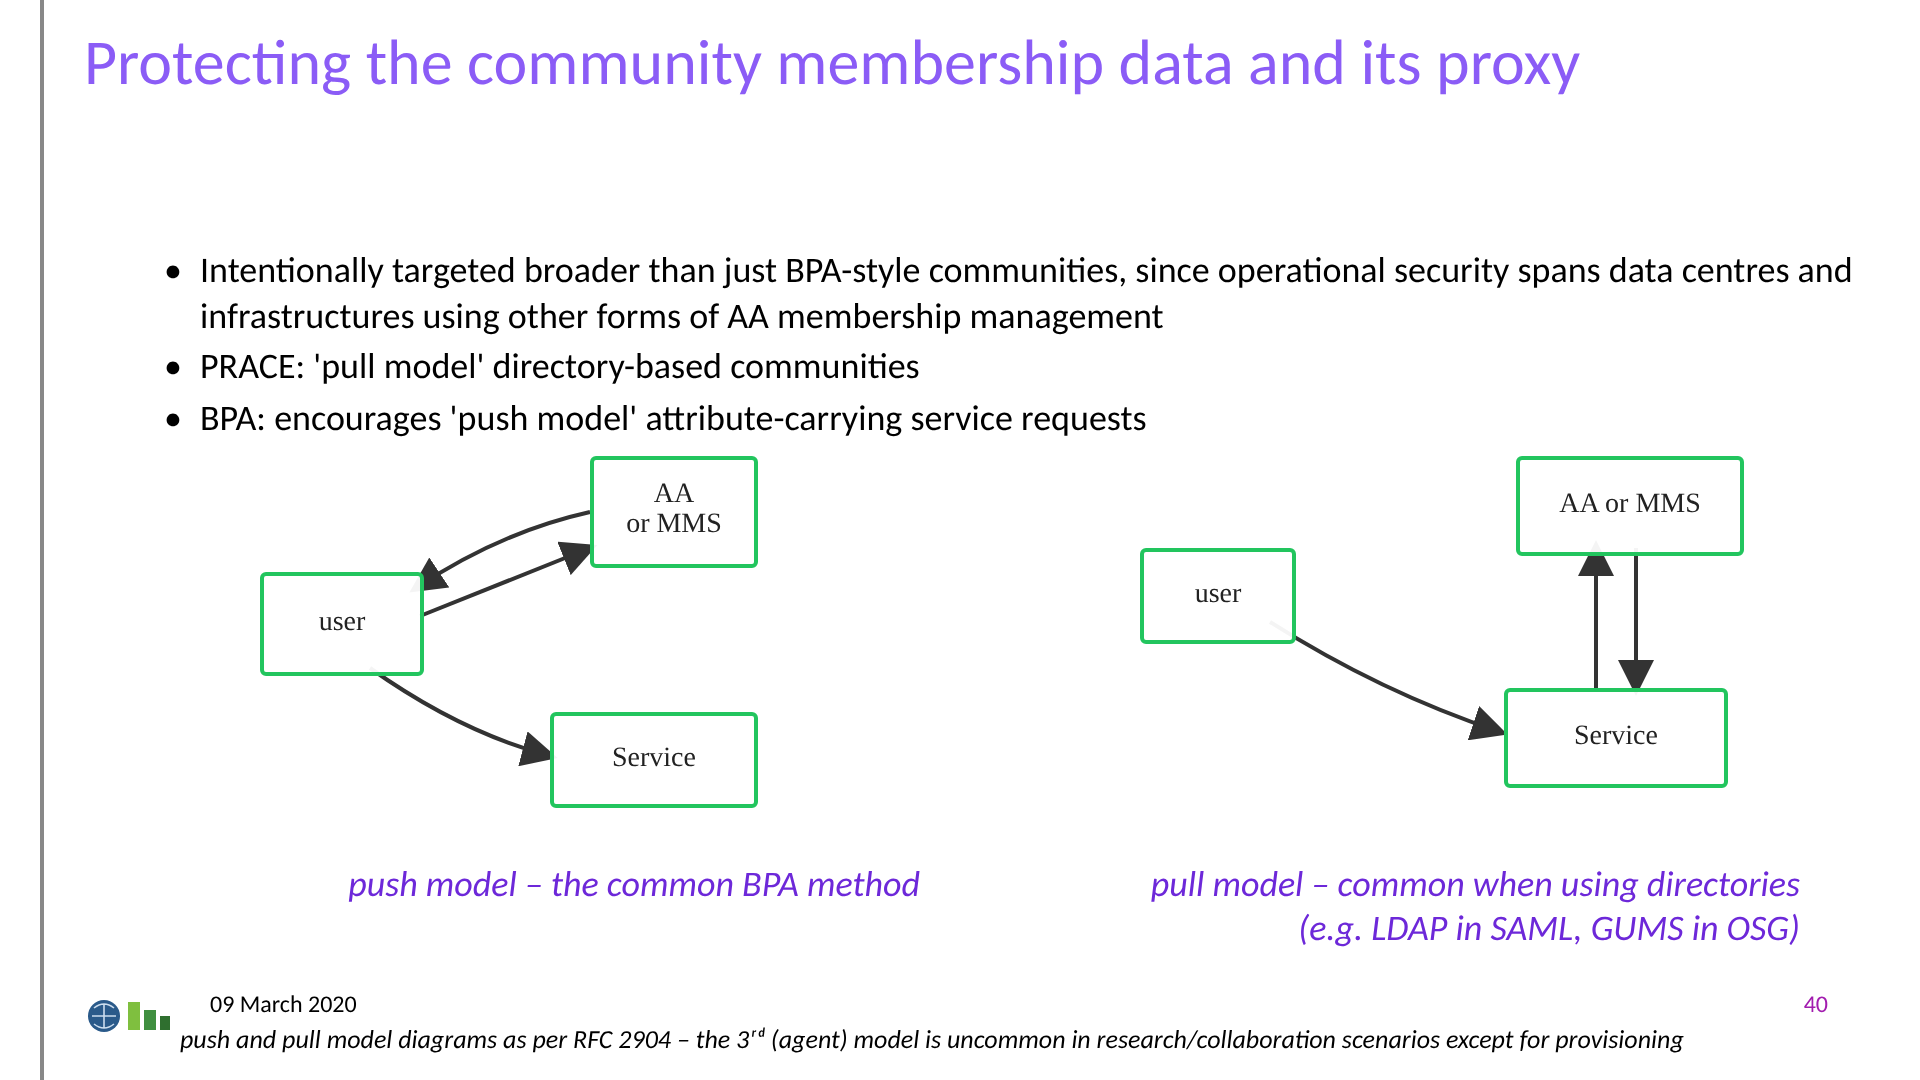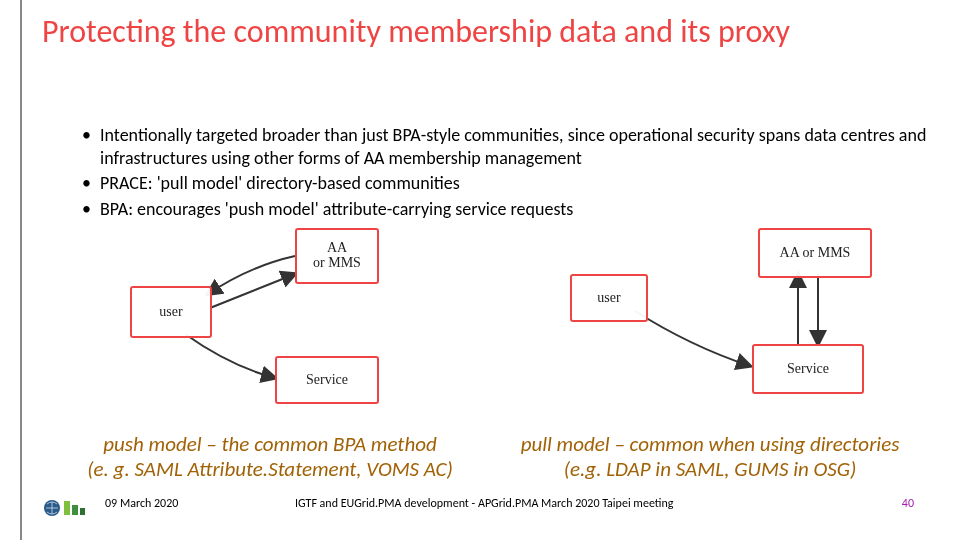--- a/index.html
+++ b/index.html
@@ -1,25 +1,25 @@
 <!DOCTYPE html>
 <html><head>
 <meta charset="utf-8">
 <style>
   html,body{margin:0;padding:0;width:960px;height:540px;background:#fff;font-family:"Calibri","Segoe UI",Arial,sans-serif;color:#222;overflow:hidden;position:relative}
   .vbar{position:absolute;left:20px;top:0;width:1.5px;height:540px;background:#888}
-  .title{position:absolute;left:42px;top:14px;width:880px;font-size:32px;line-height:1.1;color:#ef4444}
+  .title{position:absolute;left:42px;top:14px;width:880px;font-size:32px;line-height:1.1;color:#8b5cf6}
   .bullets{position:absolute;left:42px;top:106px;width:900px;font-size:18px;line-height:1.25;color:#000}
   .bullets li{margin-bottom:3px;list-style:none;position:relative;padding-left:18px}
   .bullets li:before{content:"•";position:absolute;left:0;top:0}
   .diagrams{position:absolute;left:40px;top:216px;width:900px;height:200px}
   .sketch{position:absolute}
-  .box{position:absolute;border:2px solid #ef4444;border-radius:3px;background:rgba(255,255,255,0.95);font-family:"Comic Sans MS","Segoe Script",cursive;font-size:14px;text-align:center;display:flex;align-items:center;justify-content:center;line-height:1.05}
+  .box{position:absolute;border:2px solid #22c55e;border-radius:3px;background:rgba(255,255,255,0.95);font-family:"Comic Sans MS","Segoe Script",cursive;font-size:14px;text-align:center;display:flex;align-items:center;justify-content:center;line-height:1.05}
   svg.arrows{position:absolute;left:0;top:0;overflow:visible}
-  .caption{position:absolute;width:380px;text-align:center;font-style:italic;font-size:21px;color:#a16207;line-height:1.2}
+  .caption{position:absolute;width:380px;text-align:right;font-style:italic;font-size:18px;color:#6d28d9;line-height:1.2}
   .footer{position:absolute;left:0;bottom:0;width:944px;height:48px}
   .ico{position:absolute;left:42px;bottom:22px}
   .ico svg{display:block}
   .fdate{position:absolute;left:105px;bottom:30px;font-size:12px;color:#000}
   .fcenter{position:absolute;left:295px;bottom:30px;font-size:12px;color:#000}
   .fnum{position:absolute;right:30px;bottom:30px;font-size:12px;color:#a21caf}
   .fnote{position:absolute;left:90px;bottom:12px;font-size:13px;font-style:italic;color:#000}
 </style>
 </head>
 <body>
@@ -67,33 +67,32 @@
     </svg>
     <div class="box" style="left:30px;top:58px;width:74px;height:44px">user</div>
     <div class="box" style="left:218px;top:12px;width:110px;height:46px">AA or MMS</div>
     <div class="box" style="left:212px;top:128px;width:108px;height:46px">Service</div>
   </div>
 
 </div>
 
 <div class="caption" style="left:80px;top:432px">
   <span>push model – the common BPA method</span><br>
-  <span>(e. g. SAML Attribute.Statement, VOMS AC)</span>
 </div>
 <div class="caption" style="left:520px;top:432px">
   <span>pull model – common when using directories</span><br>
   <span>(e.g. LDAP in SAML, GUMS in OSG)</span>
 </div>
 
 <div class="footer">
   <div class="ico">
     <svg width="44" height="20">
       <circle cx="10" cy="10" r="8" fill="#2a5a8a"></circle>
       <path d="M4,10 h12 M10,4 v12 M5,6 Q10,2 15,6 M5,14 Q10,18 15,14" stroke="#cde" stroke-width="0.8" fill="none"></path>
       <rect x="22" y="3" width="6" height="14" fill="#7fbf3f"></rect>
       <rect x="30" y="7" width="6" height="10" fill="#3f8f3f"></rect>
       <rect x="38" y="10" width="5" height="7" fill="#2f6f2f"></rect>
     </svg>
   </div>
   <div class="fdate">09 March 2020</div>
-  <div class="fcenter">IGTF and EUGrid.PMA development - APGrid.PMA March 2020 Taipei meeting</div>
   <div class="fnum">40</div>
+  <div class="fnote">push and pull model diagrams as per RFC 2904 – the 3ʳᵈ (agent) model is uncommon in research/collaboration scenarios except for provisioning</div>
 </div>
 
 </body></html>

